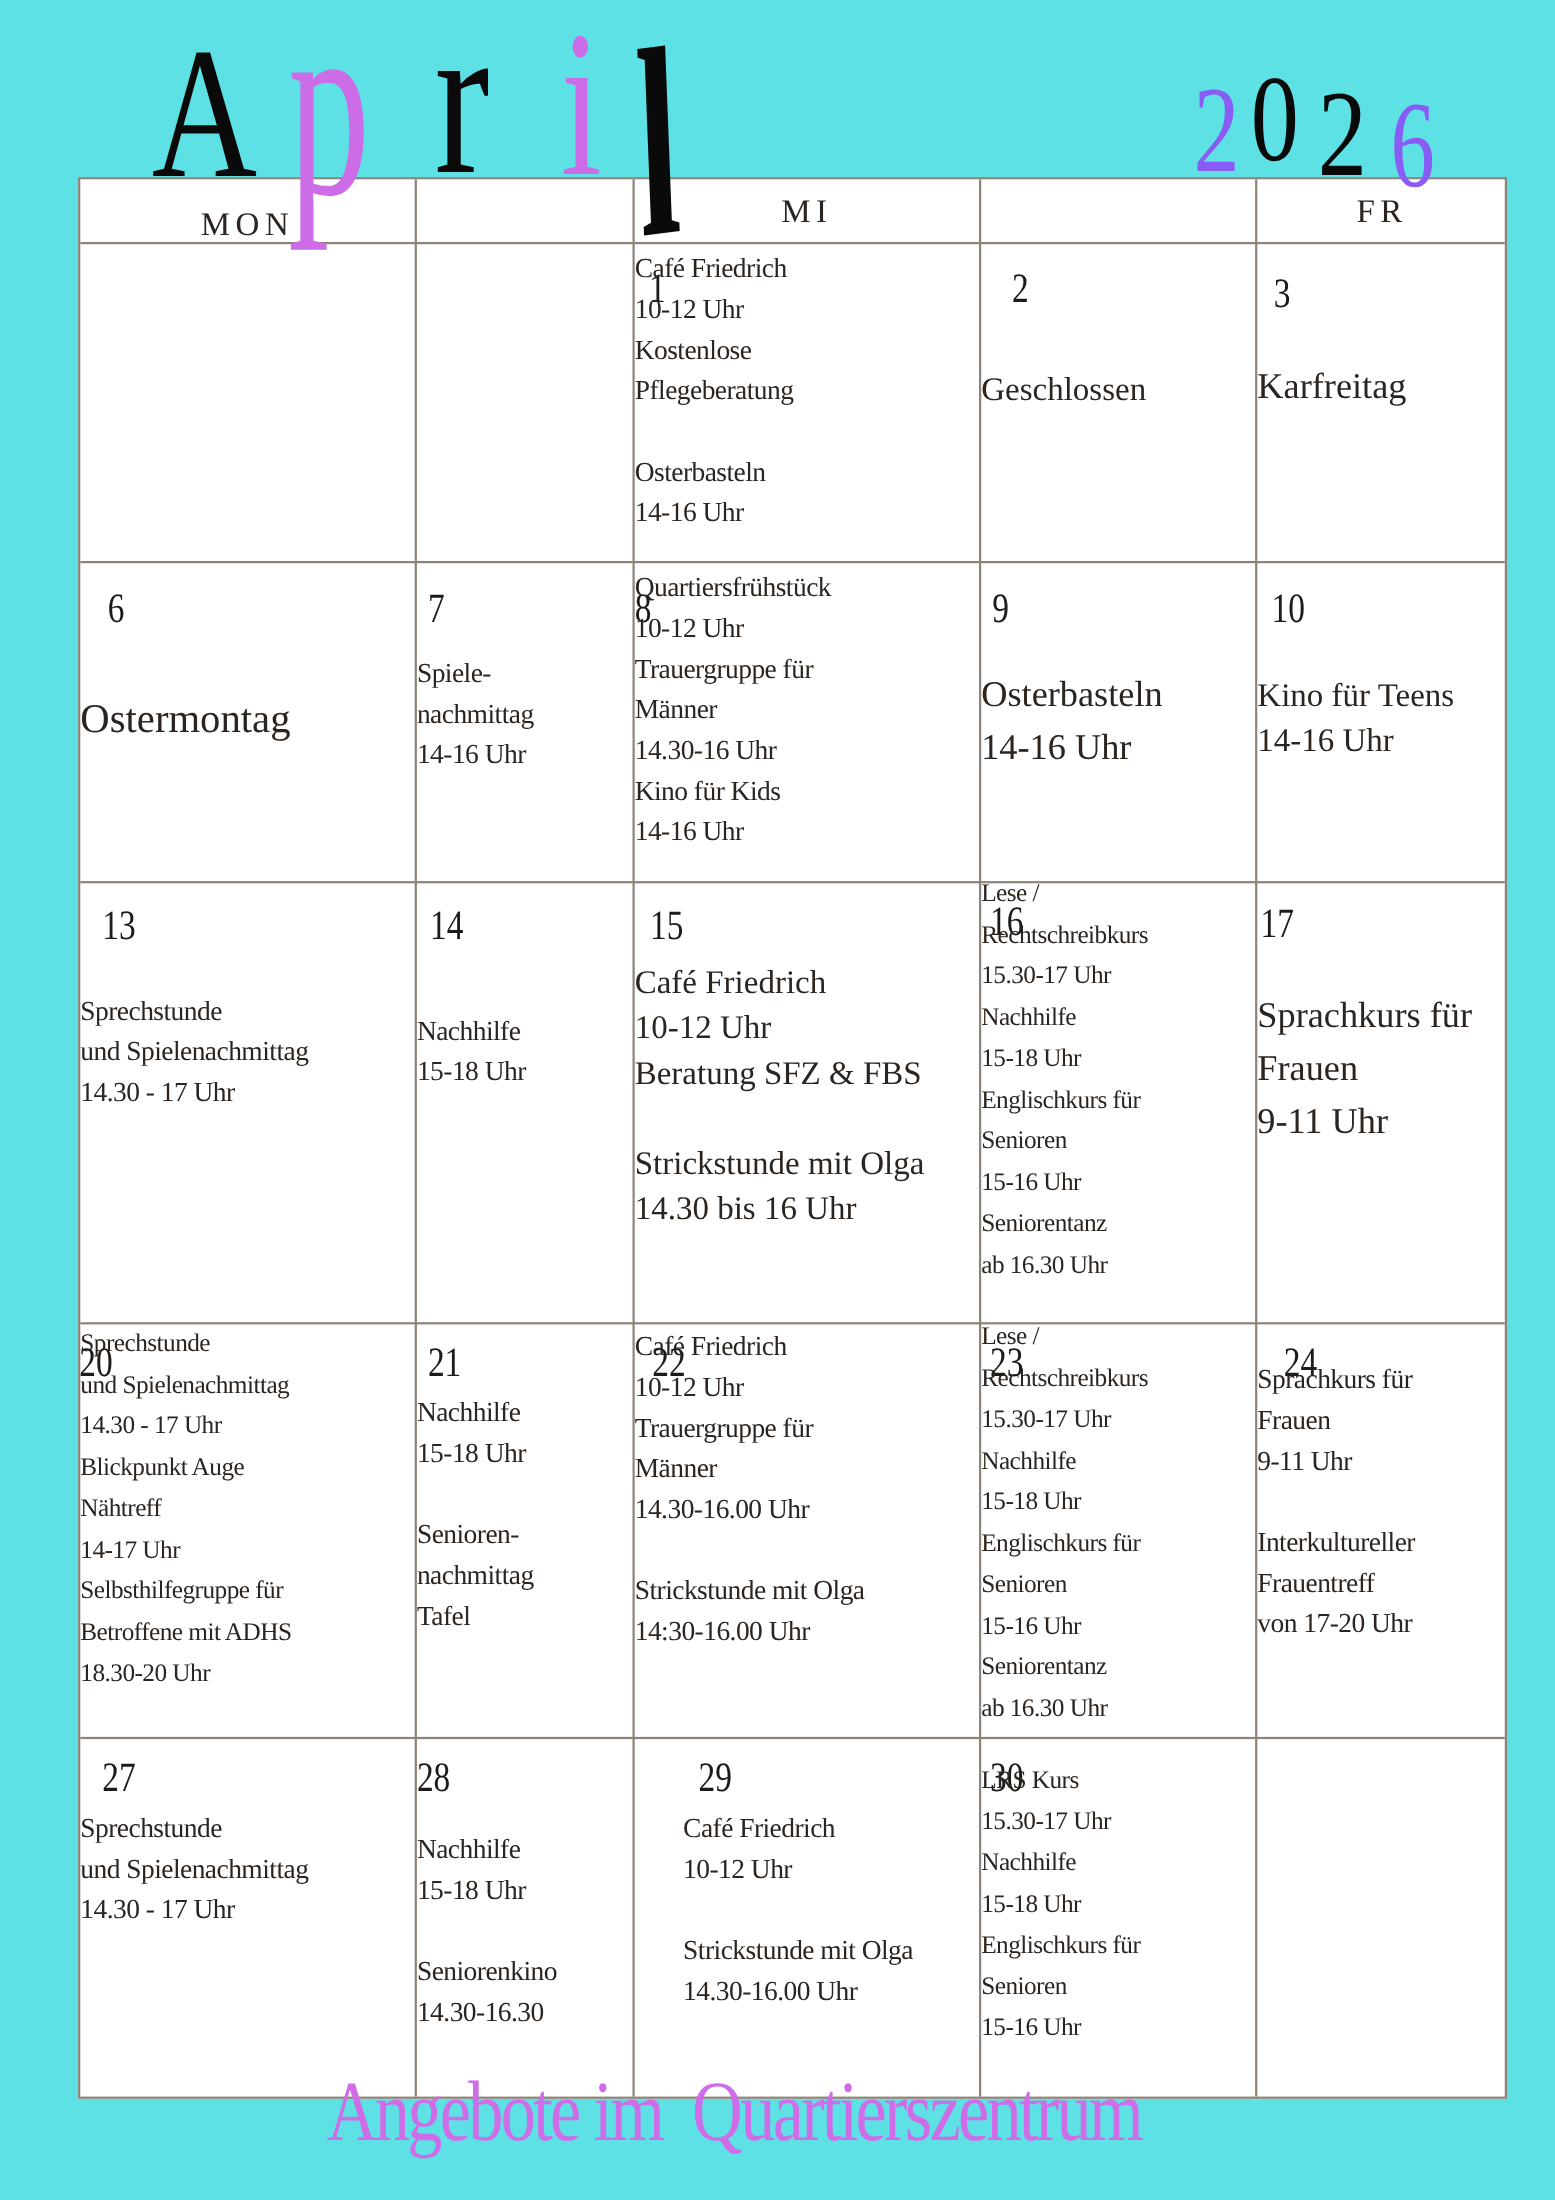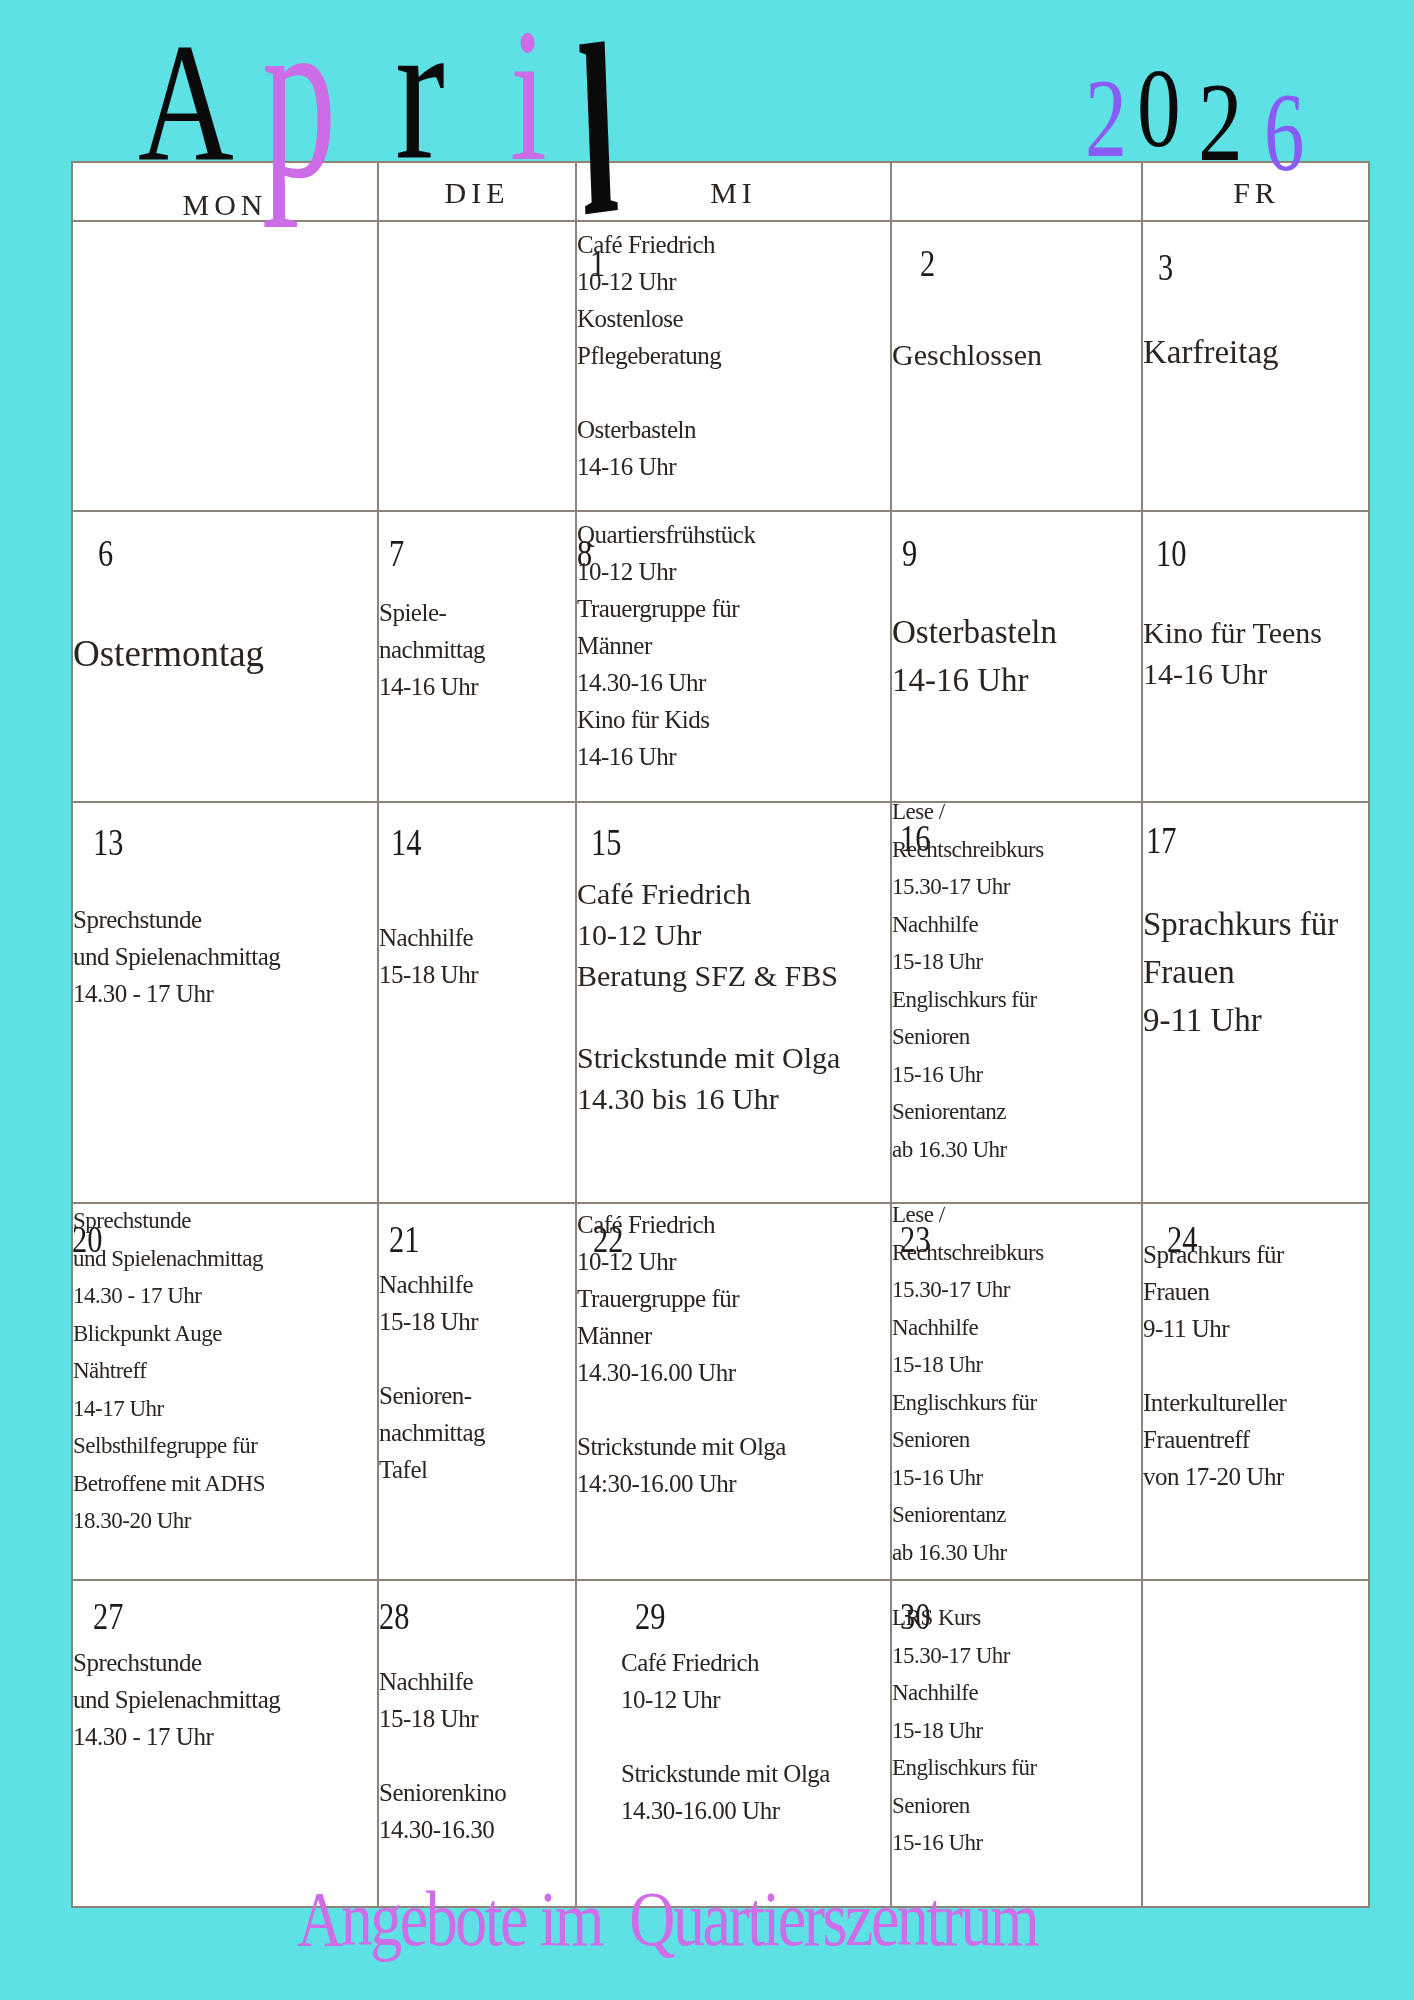--- a/index.html
+++ b/index.html
@@ -73,21 +73,20 @@
   <div class="vline" style="left:502px"></div>
   <div class="vline" style="left:817px"></div>
   <div class="vline" style="left:1068px"></div>
   <div class="hline" style="top:57px"></div>
   <div class="hline" style="top:347px"></div>
   <div class="hline" style="top:638px"></div>
   <div class="hline" style="top:1039px"></div>
   <div class="hline" style="top:1416px"></div>
 
   <div class="hdr" style="left:0;width:304px;margin-top:12px;">MON</div>
-  <div class="hdr" style="left:306px;width:196px;">DIE</div>
   <div class="hdr" style="left:504px;width:313px;font-family:Liberation Serif, serif;">MI</div>
   <div class="hdr" style="left:1070px;width:227px;">FR</div>
 
   <div class="cell" style="left:0;top:59px;width:304px;height:288px;"></div>
   <div class="cell" style="left:306px;top:59px;width:196px;height:288px;"></div>
   <div class="cell" style="left:504px;top:59px;width:313px;height:288px;">
     <span class="daynum" style="left:13px;top:22px;">1</span>
     <div class="events sm" style="top:4px;">Café Friedrich
 10-12 Uhr
 Kostenlose

